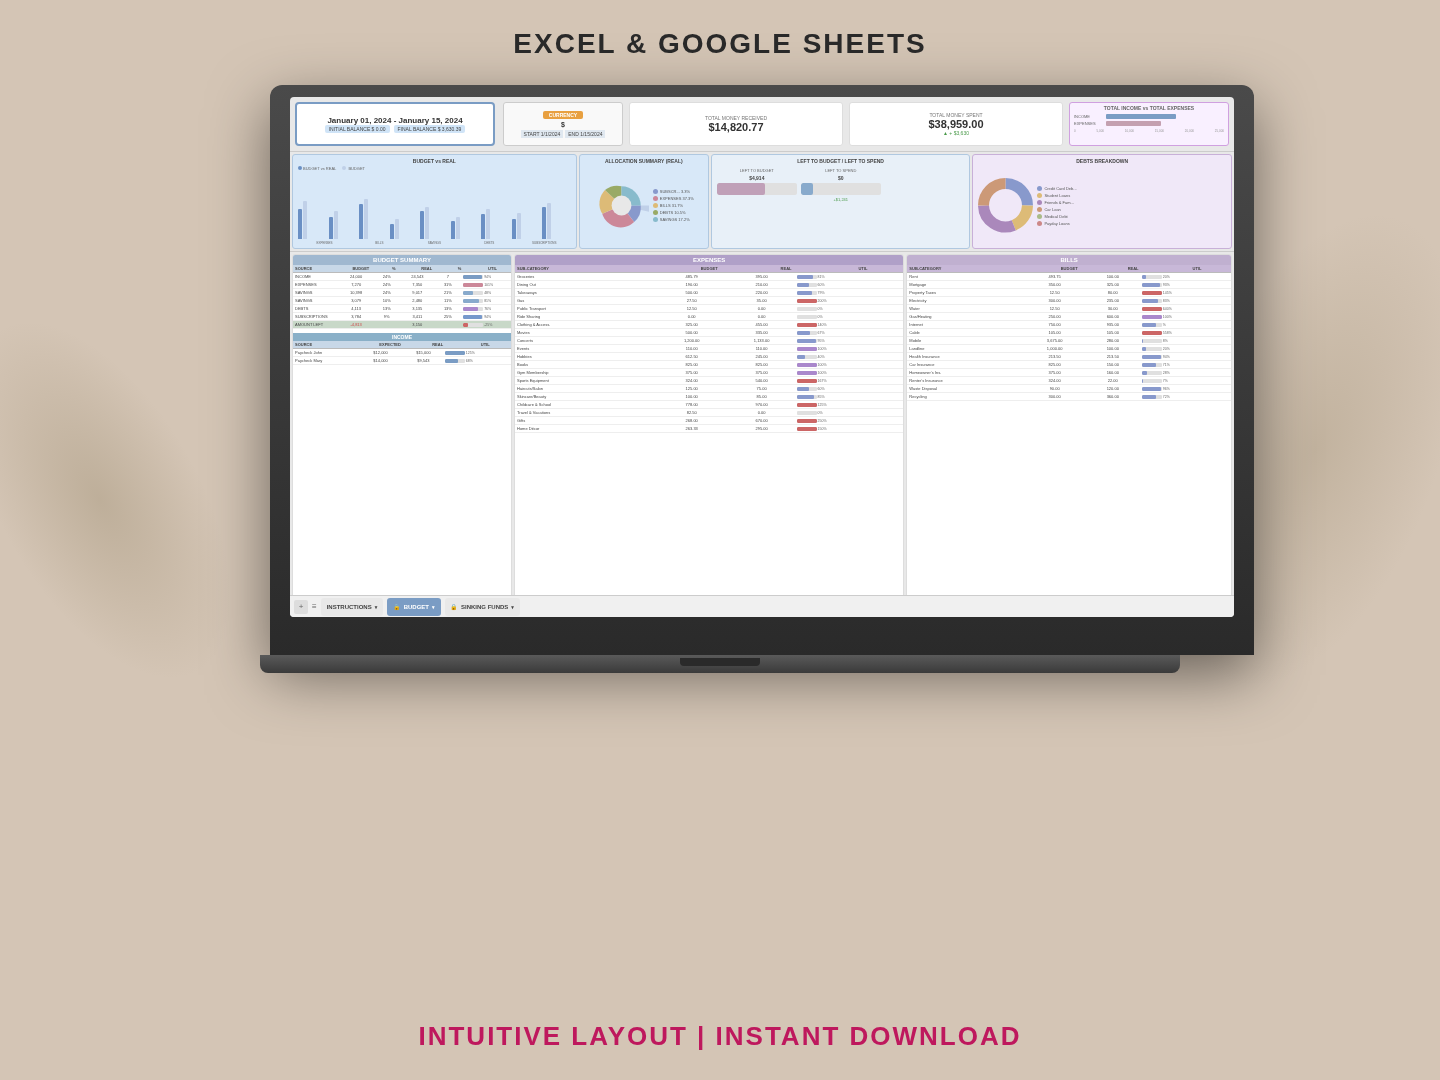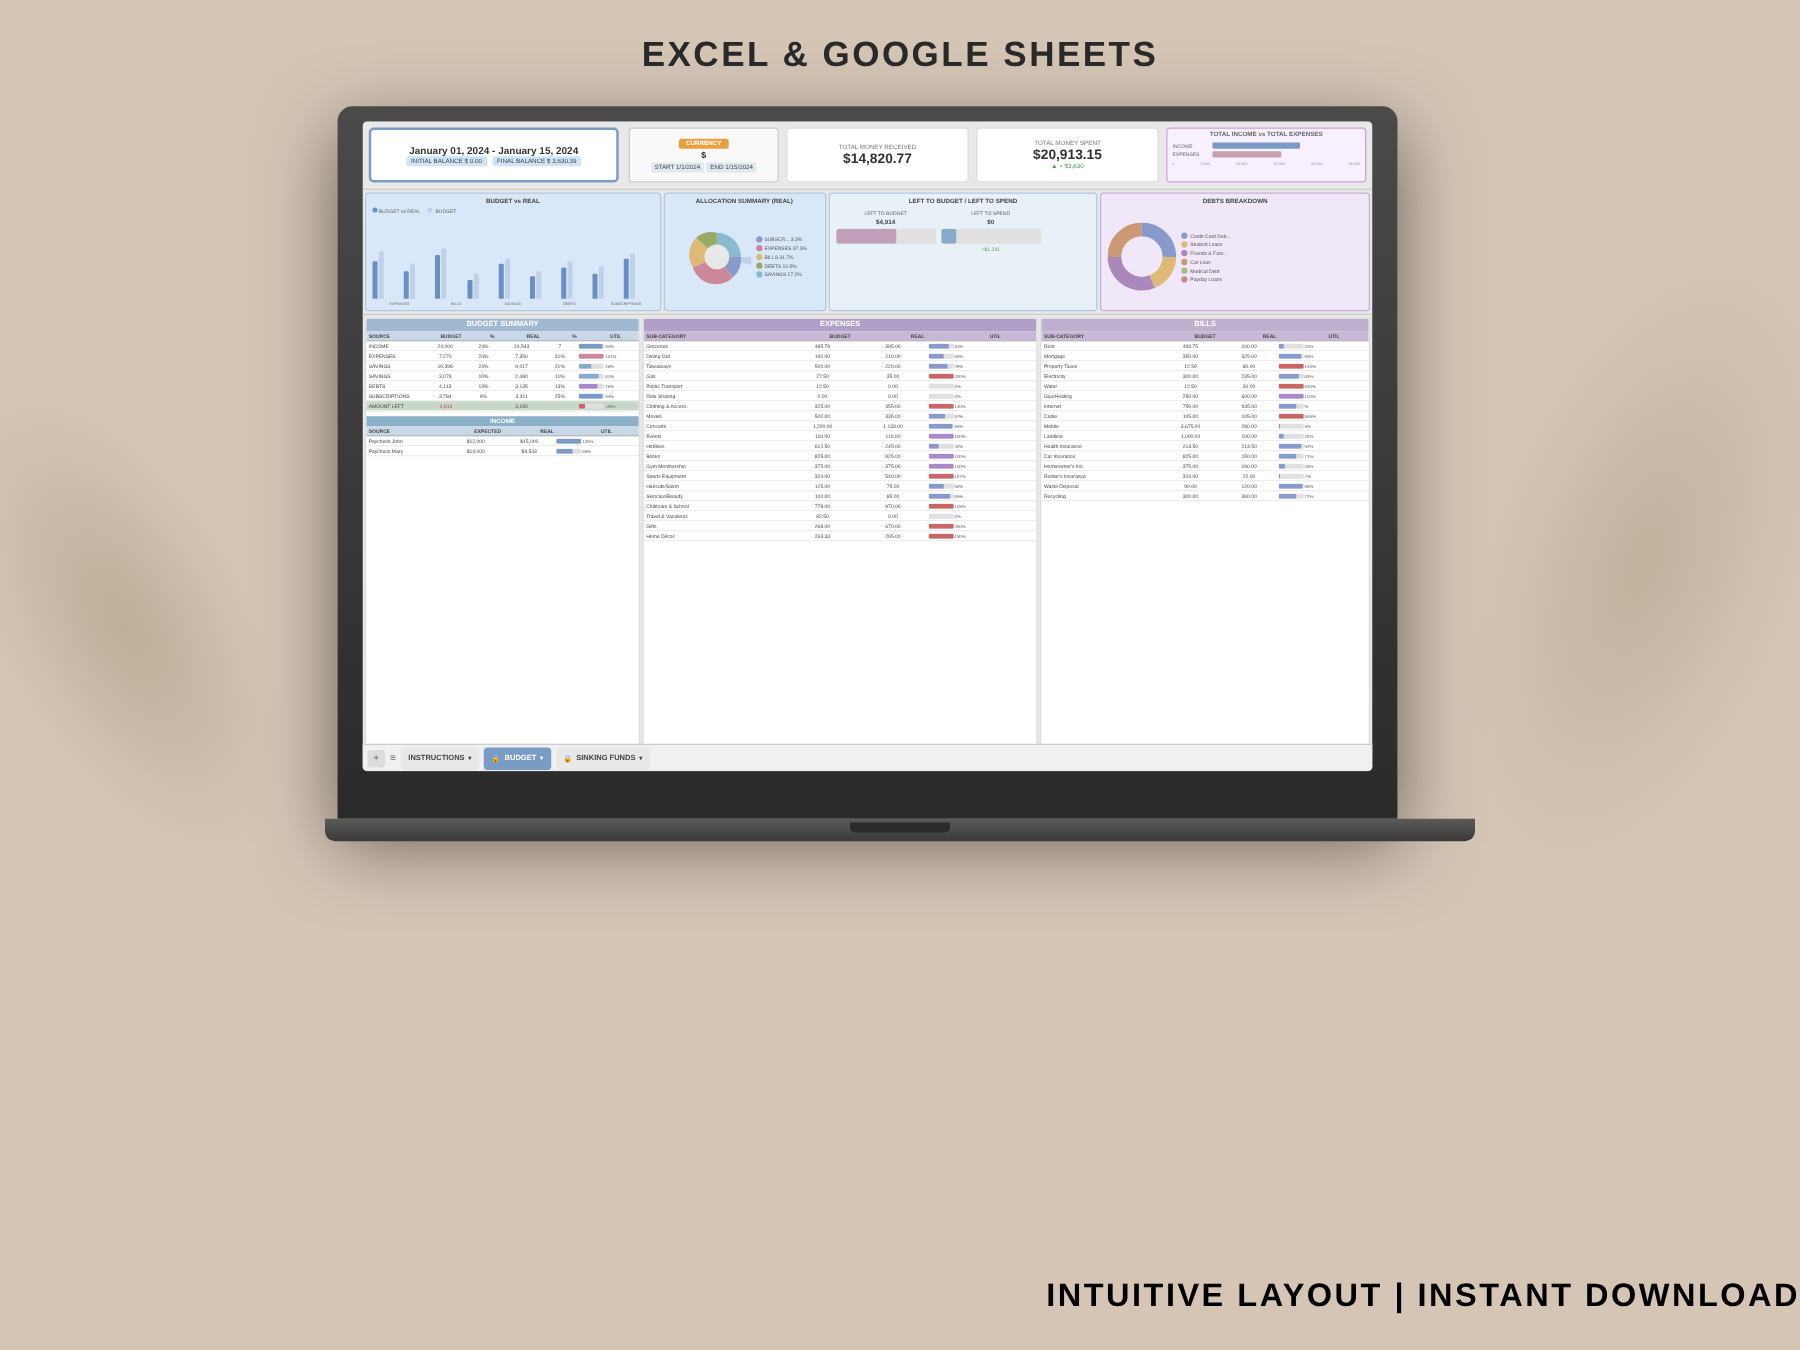--- a/index.html
+++ b/index.html
@@ -40,41 +40,41 @@
       font-weight: 900;
       letter-spacing: 2px;
       color: #2a2a2a;
     }
 
     
     .bottom-title {
       position: absolute;
       bottom: 28px;
       width: 100%;
-      text-align: right;
+      text-align: center;
       font-size: 26px;
       font-weight: 900;
       letter-spacing: 2px;
-      color: #000000;
+      color: #be185d;
     }
 
     
     .laptop-container {
       position: absolute;
       top: 85px;
       left: 50%;
       transform: translateX(-50%);
       width: 900px;
       height: 620px;
     }
 
     
     .laptop-body {
       position: relative;
-      width: 848px;
+      width: 984px;
       height: 570px;
       background: linear-gradient(180deg, #4a4a4a 0%, #2a2a2a 100%);
       border-radius: 12px 12px 0 0;
       padding: 12px 20px 10px 20px;
       box-shadow: 0 20px 60px rgba(0,0,0,0.5);
     }
 
     .laptop-screen {
       width: 100%;
       height: 520px;
@@ -577,21 +577,21 @@
             </div>
           </div>
 
           <div class="money-stat">
             <div class="money-stat-label">TOTAL MONEY RECEIVED</div>
             <div class="money-stat-value">$14,820.77</div>
           </div>
 
           <div class="money-stat">
             <div class="money-stat-label">TOTAL MONEY SPENT</div>
-            <div class="money-stat-value">$20,913.15</div>
+            <div class="money-stat-value">$38,959.00</div>
             <div class="money-stat-sub">▲ + $3,630</div>
           </div>
 
           <div class="total-income-box">
             <div class="total-income-title">TOTAL INCOME vs TOTAL EXPENSES</div>
             <div class="mini-bar-row">
               <span class="mini-bar-label">INCOME</span>
               <div class="mini-bar mini-bar-income"></div>
             </div>
             <div class="mini-bar-row">

